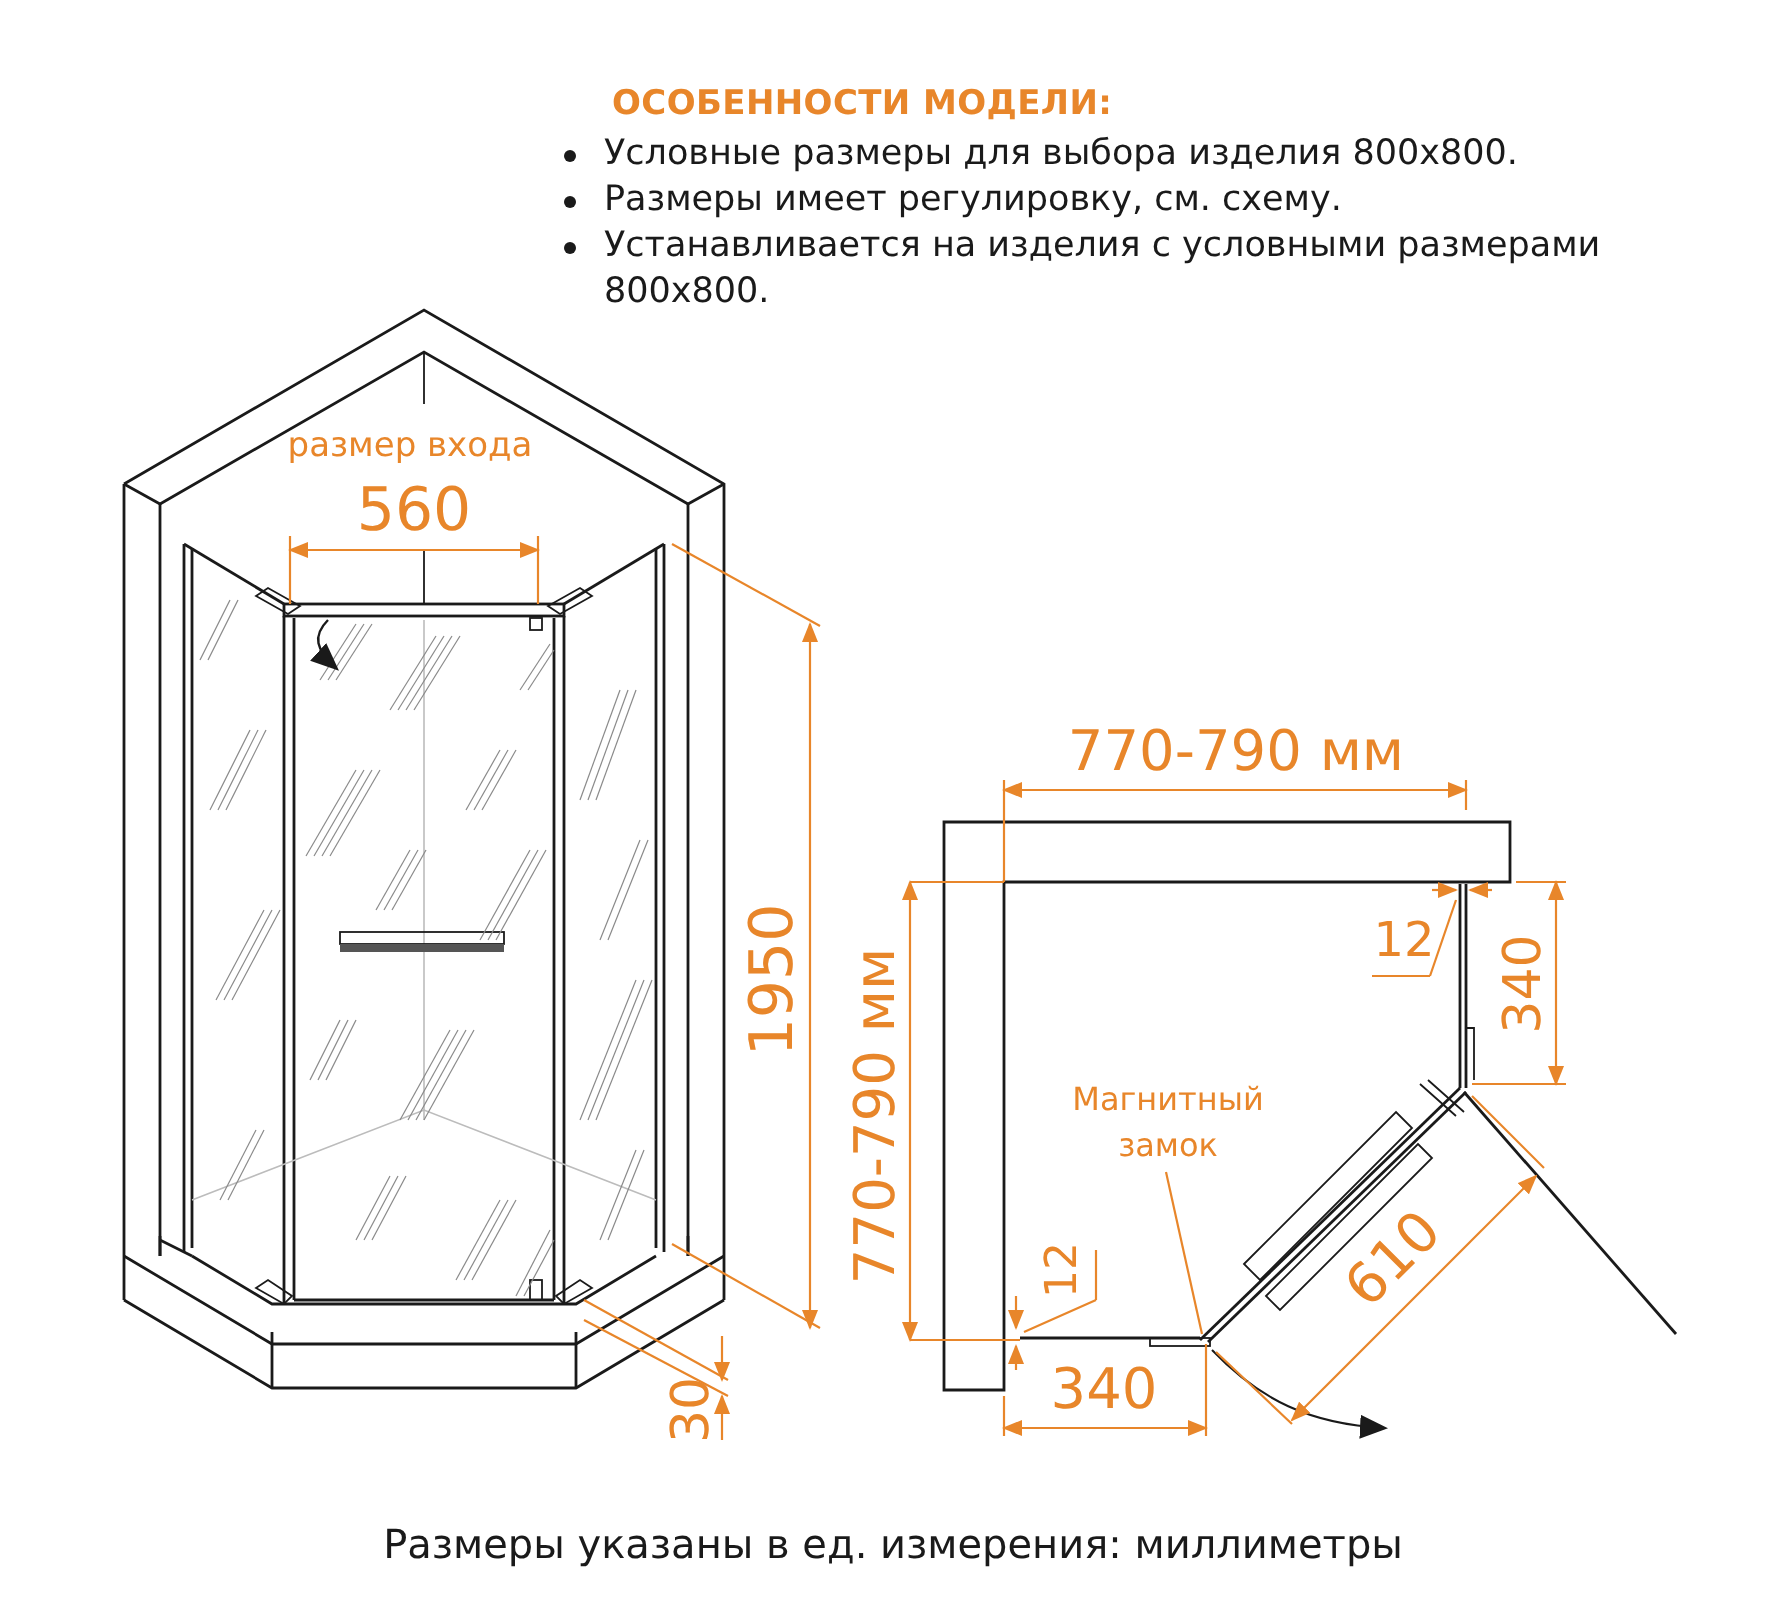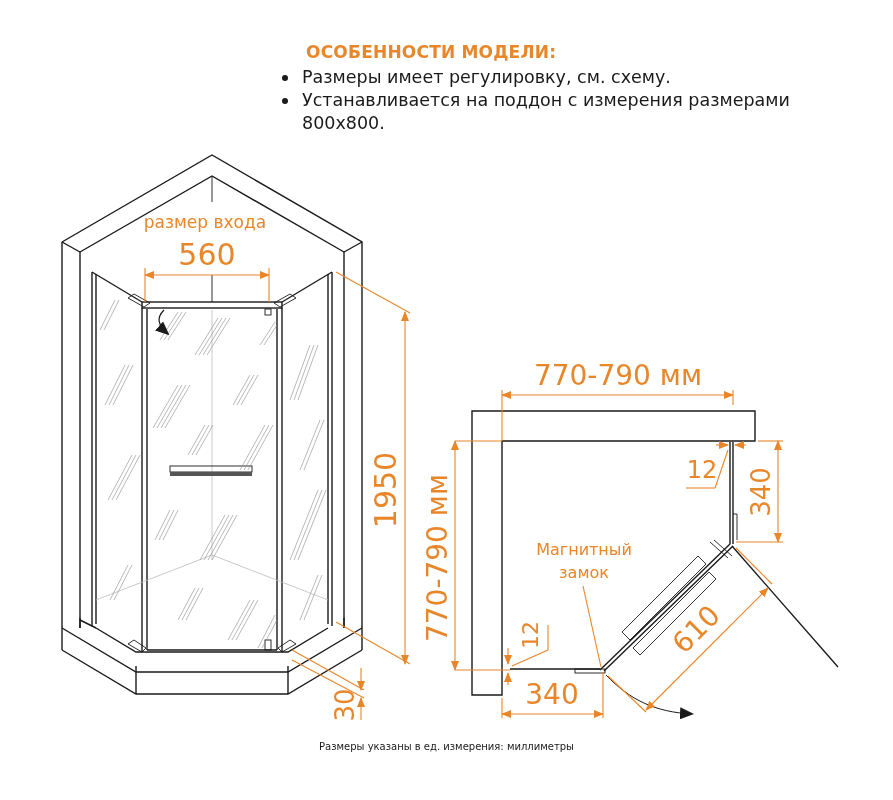--- a/index.html
+++ b/index.html
@@ -2,37 +2,38 @@
 <html><head>
 <meta charset="utf-8">
 <style>
   html,body{margin:0;padding:0;background:#ffffff;}
   body{width:893px;height:800px;position:relative;overflow:hidden;font-family:"DejaVu Sans","Liberation Sans",sans-serif;}
   .features{position:absolute;left:278px;top:18px;width:600px;}
   .features-title{color:#e8862a;font-weight:bold;font-size:17px;margin-left:28px;letter-spacing:0.2px;margin-top:24px;}
   .features ul{margin:4px 0 0 0;padding:0 0 0 24px;list-style:none;}
   .features li{position:relative;font-size:17.5px;color:#1a1a1a;line-height:23px;}
   .features li:before{content:"";position:absolute;left:-20px;top:9px;width:6px;height:6px;border-radius:50%;background:#1a1a1a;}
-  .footer{position:absolute;left:0;width:893px;top:741px;text-align:center;font-size:10px;color:#1a1a1a;}
+  .footer{position:absolute;left:0;width:893px;top:760px;text-align:center;font-size:20px;color:#1a1a1a;}
   svg{position:absolute;left:0;top:0;}
   .o{fill:#e8862a;font-family:"DejaVu Sans","Liberation Sans",sans-serif;}
   .k{stroke:#1a1a1a;fill:none;stroke-width:1.4;}
   .kt{stroke:#1a1a1a;fill:none;stroke-width:0.9;}
   .g{stroke:#bcbcbc;fill:none;stroke-width:0.8;}
   .or{stroke:#e8862a;fill:none;stroke-width:1.1;}
   .hatch{stroke:#8a8a8a;stroke-width:0.6;}
 </style>
 </head>
 <body>
 
 <div class="features">
   <div class="features-title">ОСОБЕННОСТИ МОДЕЛИ:</div>
   <ul>
+    <li>Условные размеры для выбора изделия 800х800.</li>
     <li>Размеры имеет регулировку, см. схему.</li>
-    <li>Устанавливается на поддон с измерения размерами 800х800.</li>
+    <li>Устанавливается на изделия с условными размерами 800х800.</li>
   </ul>
 </div>
 
 <svg width="893" height="800" viewBox="0 0 893 800">
   <defs>
     <marker id="ah" markerWidth="10" markerHeight="8" refX="9" refY="4" orient="auto" markerUnits="userSpaceOnUse">
       <path d="M0,0 L10,4 L0,8 Z" fill="#e8862a"></path>
     </marker>
     <marker id="ahs" markerWidth="10" markerHeight="8" refX="1" refY="4" orient="auto" markerUnits="userSpaceOnUse">
       <path d="M10,0 L0,4 L10,8 Z" fill="#e8862a"></path>

